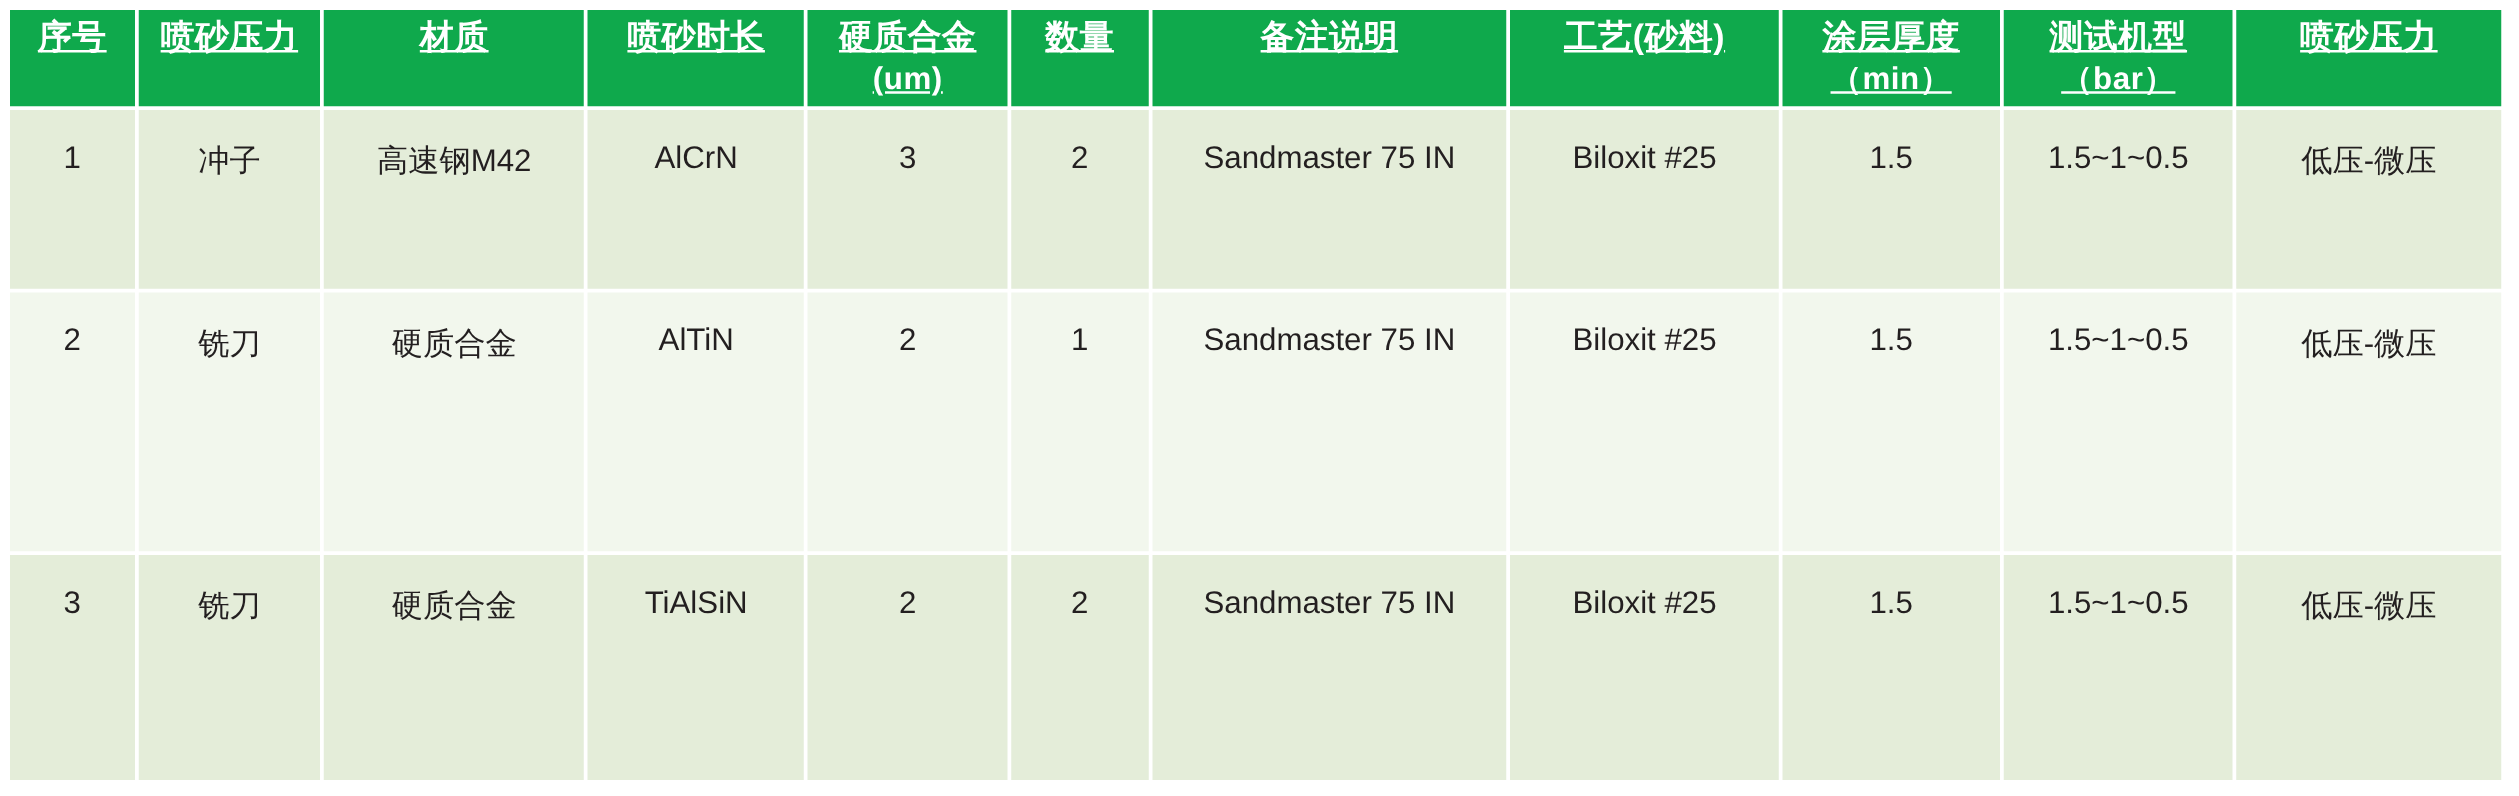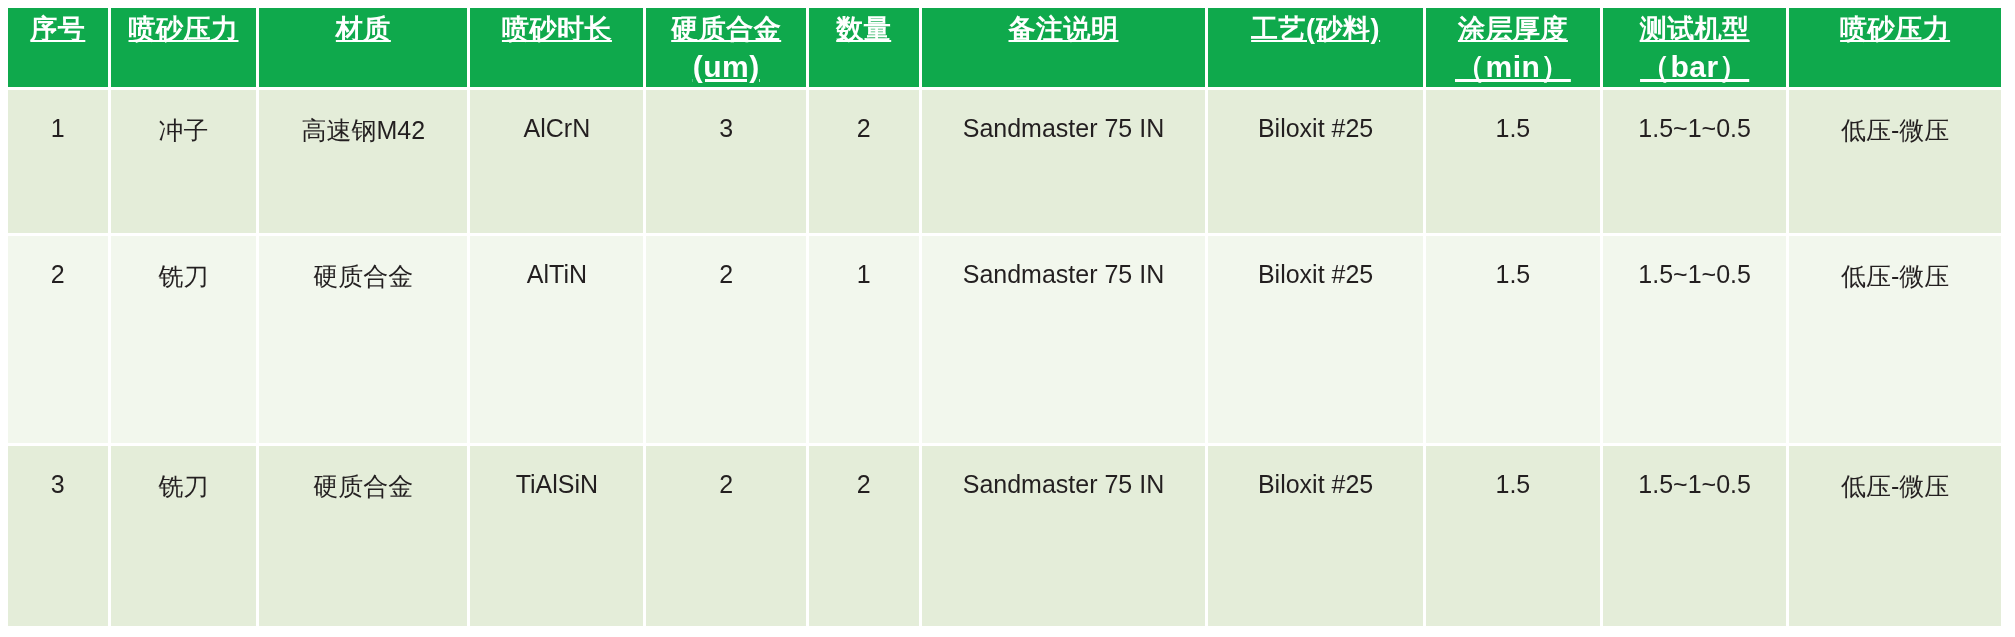--- a/index.html
+++ b/index.html
@@ -58,21 +58,21 @@
 
   tbody tr.row-shade-a td { background: #e4edd9; }
   tbody tr.row-shade-b td { background: #f2f7ed; }
 
   tbody tr.r1 td { height: 143px; }
   tbody tr.r2 td { height: 207px; }
   tbody tr.r3 td { height: 180px; }
 
   .hdr-sub {
     display: block;
-    font-size: 30px;
+    font-size: 25px;
     font-weight: bold;
     line-height: 1.34;
   }
 
   
   .edge-artifact {
     position: absolute;
     left: 0px;
     top: 352px;
     width: 7px;

